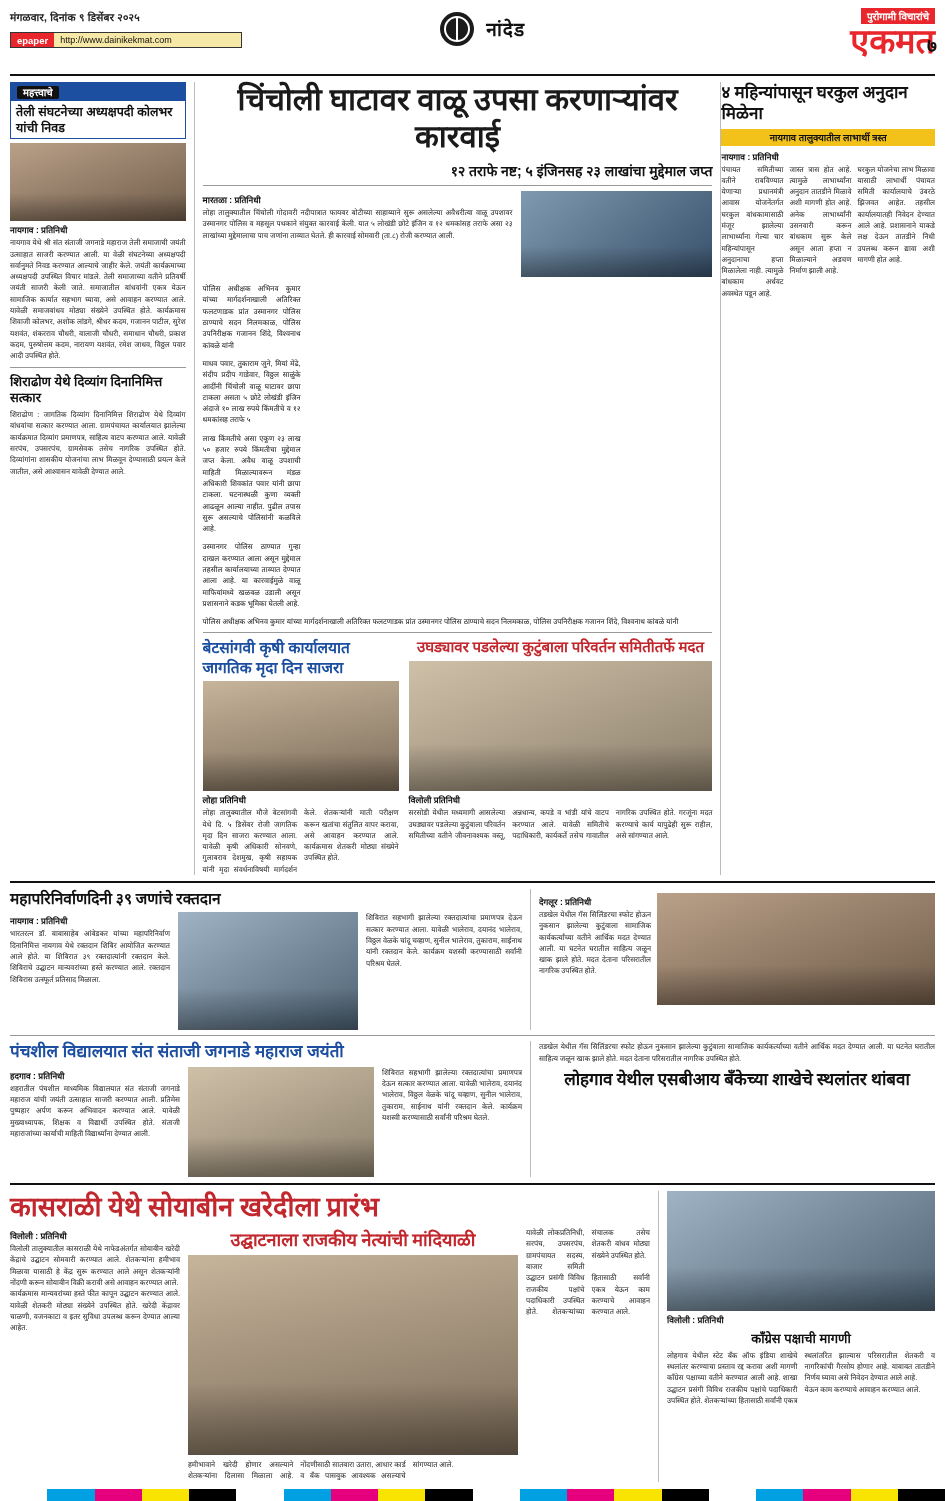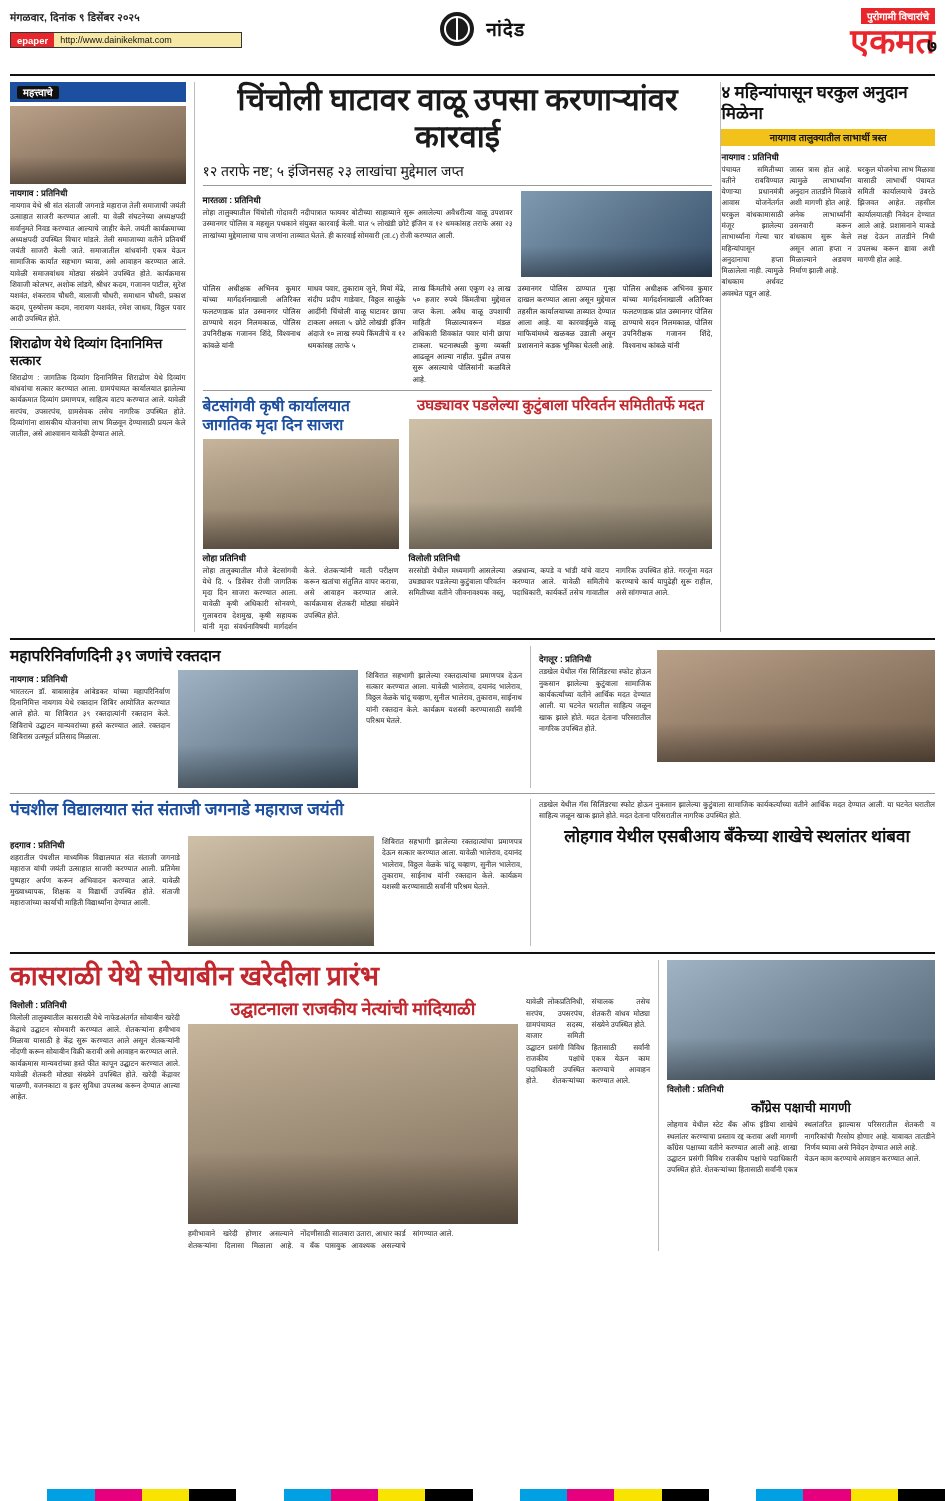--- a/index.html
+++ b/index.html
@@ -52,23 +52,23 @@
 
   
   .imp-box { border:1px solid #1d4fa0; padding:0; }
   .imp-head { background:#1d4fa0; color:#fff; font-size:11px; font-weight:bold; padding:2px 6px; position:relative;}
   .imp-head span.badge{ background:#111; color:#fff; font-size:10px; padding:1px 6px; border-radius:2px;}
   .imp-title { font-size:12.5px; font-weight:bold; line-height:1.25; padding:4px 5px 2px 5px; color:#111;}
   .sub-head { font-size:13px; font-weight:bold; line-height:1.25; margin:6px 0 3px 0; color:#111;}
 
   
   .main-head { text-align:center; font-size:31px; font-weight:bold; line-height:1.18; color:#1a1a1a; font-family:"Liberation Serif", serif;}
-  .main-sub { text-align:left; font-size:14px; font-weight:normal; margin-top:6px; color:#111;}
-
-  .mid-grid { display:flex; gap:7px; margin-top:6px;}
+  .main-sub { text-align:right; font-size:14px; font-weight:bold; margin-top:6px; color:#111;}
+
+  .mid-grid { display:flex; gap:7px; margin-top:6px;flex-direction:column;}
   .mid-c { font-size:7.3px; line-height:1.55; text-align:justify;}
 
   .redhead { color:#c1272d; font-weight:bold; font-size:15px; line-height:1.25; text-align:center; font-family:"Liberation Serif", serif;}
   .blackhead { font-weight:bold; font-size:15.5px; line-height:1.25; color:#111; font-family:"Liberation Serif", serif;}
   .bluehead { color:#1d4fa0; font-weight:bold; font-size:15.5px; line-height:1.25; }
 
   
   .r-head { font-size:17px; font-weight:bold; line-height:1.25; color:#111; font-family:"Liberation Serif", serif;}
   .r-strip { background:#f2c21a; font-size:9.5px; font-weight:bold; text-align:center; padding:2px 0; margin:4px 0 5px 0;}
 
@@ -110,20 +110,21 @@
   </div>
   <div class="rule"></div>
 
   <div class="cols">
 
     <div class="col-left">
       <div class="imp-box">
         <div class="imp-head">
           <span class="badge">महत्त्वाचे</span>
         </div>
+        <div class="imp-title">तेली संघटनेच्या अध्यक्षपदी कोलभर यांची निवड</div>
       </div>
       <div class="photo g2" style="height:78px;margin-top:4px;"></div>
       <div class="byline">नायगाव : प्रतिनिधी</div>
       <div class="body-txt">नायगाव येथे श्री संत संताजी जगनाडे महाराज तेली समाजाची जयंती उत्साहात साजरी करण्यात आली. या वेळी संघटनेच्या अध्यक्षपदी सर्वानुमते निवड करण्यात आल्याचे जाहीर केले. जयंती कार्यक्रमाच्या अध्यक्षपदी उपस्थित विचार मांडले. तेली समाजाच्या वतीने प्रतिवर्षी जयंती साजरी केली जाते. समाजातील बांधवांनी एकत्र येऊन सामाजिक कार्यात सहभाग घ्यावा, असे आवाहन करण्यात आले. यावेळी समाजबांधव मोठ्या संख्येने उपस्थित होते. कार्यक्रमास शिवाजी कोलभर, अशोक लांडगे, श्रीधर कदम, गजानन पाटील, सुरेश यशवंत, शंकरराव चौधरी, बालाजी चौधरी, समाधान चौधरी, प्रकाश कदम, पुरुषोत्तम कदम, नारायण यशवंत, रमेश जाधव, विठ्ठल पवार आदी उपस्थित होते.</div>
       <div class="hr-thin"></div>
       <div class="sub-head">शिराढोण येथे दिव्यांग दिनानिमित्त सत्कार</div>
       <div class="body-txt">शिराढोण : जागतिक दिव्यांग दिनानिमित्त शिराढोण येथे दिव्यांग बांधवांचा सत्कार करण्यात आला. ग्रामपंचायत कार्यालयात झालेल्या कार्यक्रमात दिव्यांग प्रमाणपत्र, साहित्य वाटप करण्यात आले. यावेळी सरपंच, उपसरपंच, ग्रामसेवक तसेच नागरिक उपस्थित होते. दिव्यांगांना शासकीय योजनांचा लाभ मिळवून देण्यासाठी प्रयत्न केले जातील, असे आश्वासन यावेळी देण्यात आले.</div>
     </div>
 
     <div class="col-mid vline" style="padding-left:8px;">
@@ -209,21 +210,21 @@
         </div>
       </div>
     </div>
   </div>
 
   <div class="hr-thin"></div>
 
   <div style="display:flex; gap:8px;">
     <div style="width:512px;">
       <div class="bluehead" style="font-size:17px;">पंचशील विद्यालयात संत संताजी जगनाडे महाराज जयंती</div>
-      <div style="display:flex; gap:8px; margin-top:16px;">
+      <div style="display:flex; gap:8px; margin-top:4px;">
         <div style="width:170px;">
           <div class="byline">हदगाव : प्रतिनिधी</div>
           <div class="body-txt">शहरातील पंचशील माध्यमिक विद्यालयात संत संताजी जगनाडे महाराज यांची जयंती उत्साहात साजरी करण्यात आली. प्रतिमेस पुष्पहार अर्पण करून अभिवादन करण्यात आले. यावेळी मुख्याध्यापक, शिक्षक व विद्यार्थी उपस्थित होते. संताजी महाराजांच्या कार्याची माहिती विद्यार्थ्यांना देण्यात आली.</div>
         </div>
         <div style="width:186px;">
           <div class="photo g6" style="height:110px;"></div>
         </div>
         <div style="flex:1;">
           <div class="body-txt">शिबिरात सहभागी झालेल्या रक्तदात्यांचा प्रमाणपत्र देऊन सत्कार करण्यात आला. यावेळी भालेराव, दयानंद भालेराव, विठ्ठल वेळके चांदू चव्हाण, सुनील भालेराव, तुकाराम, साईनाथ यांनी रक्तदान केले. कार्यक्रम यशस्वी करण्यासाठी सर्वांनी परिश्रम घेतले.</div>
         </div>

